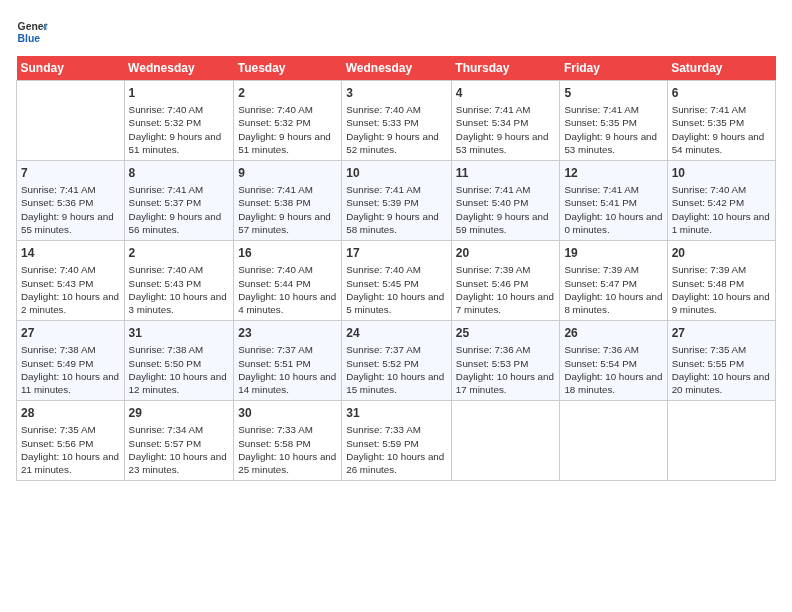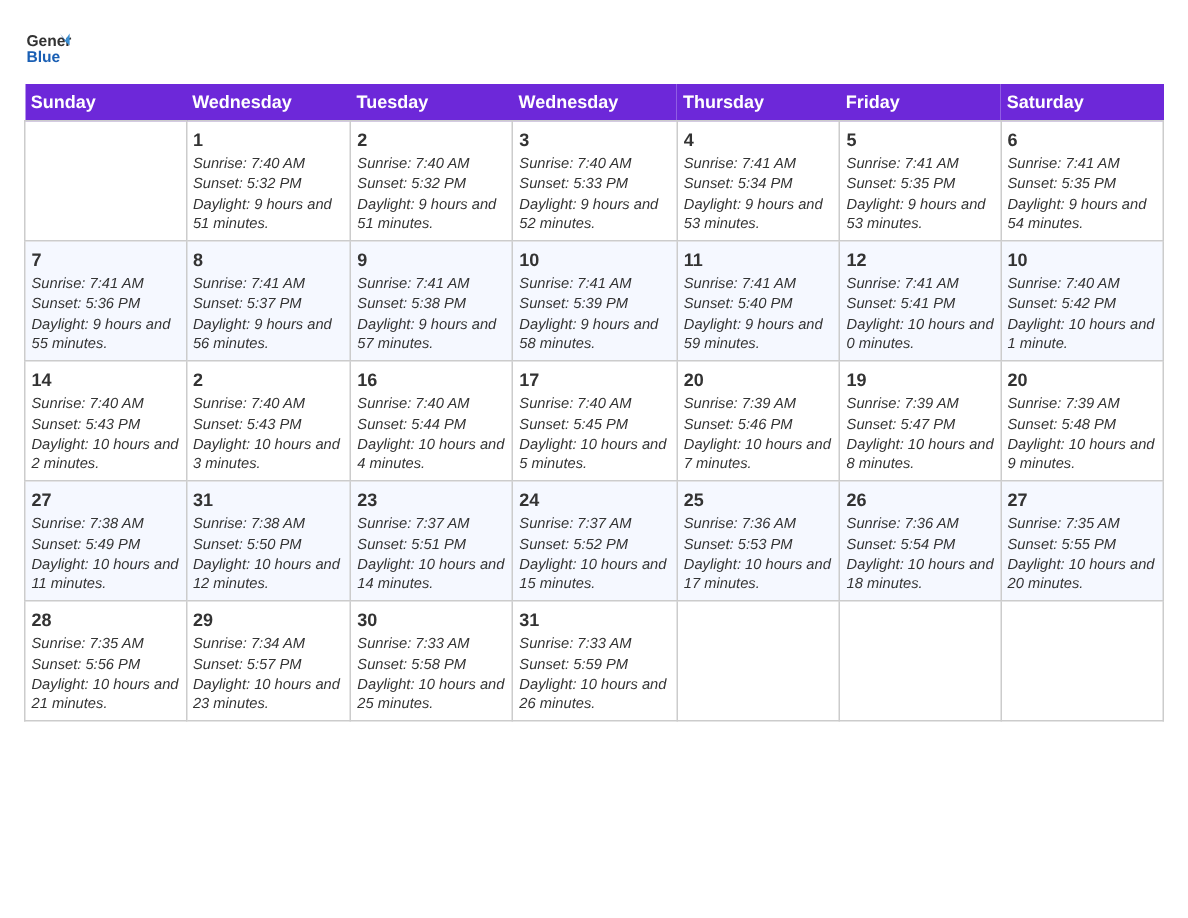--- a/index.html
+++ b/index.html
@@ -36,21 +36,21 @@
     .location {
       font-size: 15px;
       color: #555;
     }
     table {
       width: 100%;
       border-collapse: collapse;
       font-size: 10.5px;
     }
     th {
-      background-color: #6d28d9;
+      background-color: #ef4444;
       color: #fff;
       padding: 5px 4px;
       text-align: left;
       font-size: 12px;
       font-weight: bold;
     }
     td {
       border: 1px solid #ccc;
       vertical-align: top;
       padding: 4px;
@@ -63,21 +63,20 @@
       background: #f9f9f9;
     }
     .day-num {
       font-weight: bold;
       font-size: 12px;
       margin-bottom: 2px;
     }
     .day-info {
       font-size: 9.8px;
       color: #333;
-      font-style: italic;
     }
     tr:nth-child(even) td {
       background-color: #f5f8ff;
     }
     tr:nth-child(odd) td {
       background-color: #ffffff;
     }
     td.empty { background: #f0f0f0; }
   </style>
 </head>

